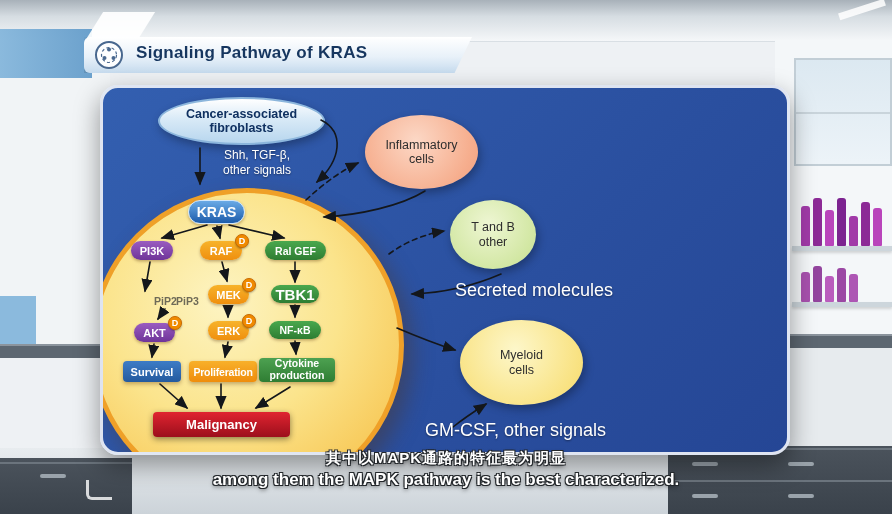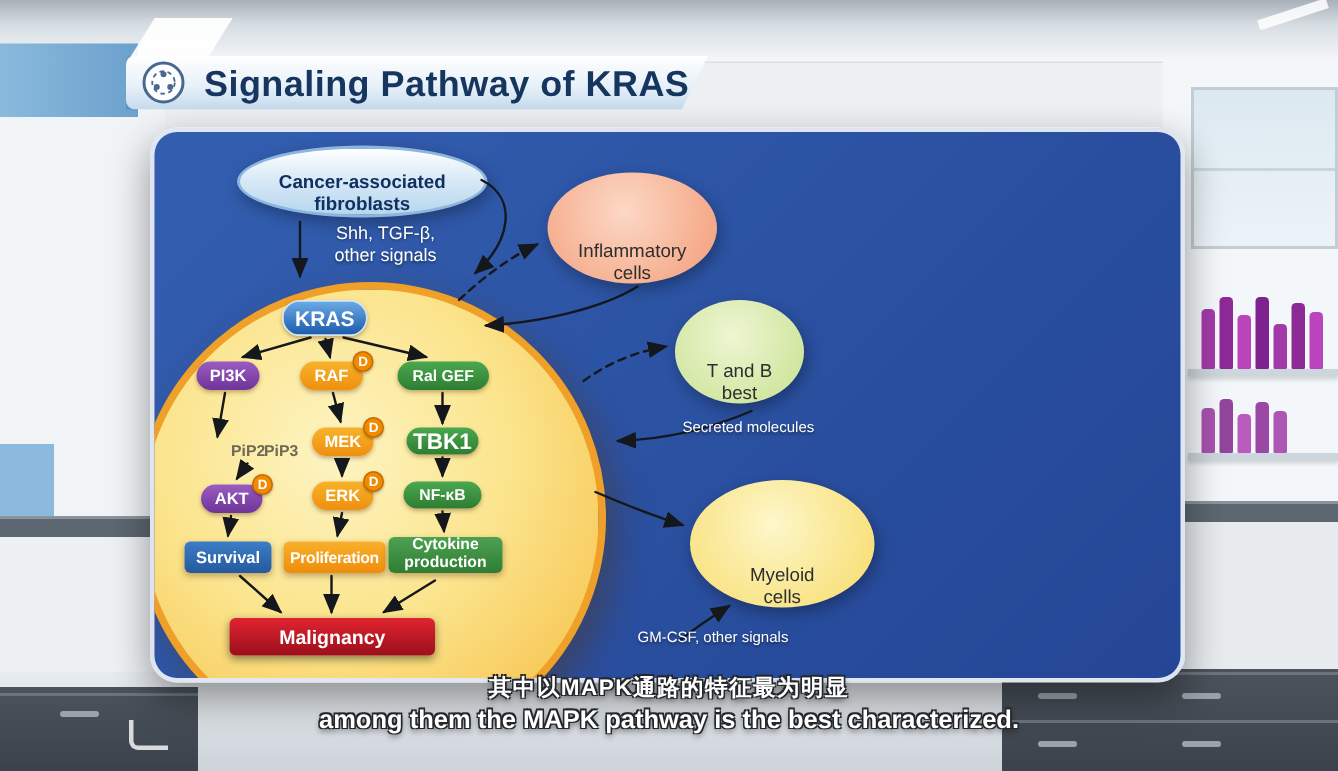--- a/index.html
+++ b/index.html
@@ -45,50 +45,50 @@
 
   
   .banner-tail{left:95px;top:12px;width:52px;height:26px;background:#fff;opacity:.92;
     transform:skewX(-32deg);}
   .banner{position:absolute;left:84px;top:37px;width:388px;height:36px;
     background:linear-gradient(180deg,#ffffff 0%,#e8f1f9 55%,#c6dbee 100%);
     clip-path:polygon(0 0,100% 0,95.5% 100%,0 100%);
     border-radius:6px 0 0 6px;box-shadow:0 3px 8px rgba(0,0,0,.25);
     display:flex;align-items:center;}
   .banner .logo{position:absolute;left:10px;top:3px;width:30px;height:30px;}
-  .banner .title{position:absolute;left:52px;top:6px;font-size:24px;font-weight:600;
+  .banner .title{position:absolute;left:52px;top:6px;font-size:17px;font-weight:600;
     color:#16365f;letter-spacing:.3px;white-space:nowrap;}
 
   
   .panel{position:absolute;left:100px;top:85px;width:690px;height:370px;
     background:linear-gradient(135deg,#335fb0 0%,#2a4f9f 60%,#254695 100%);
     border:3px solid rgba(255,255,255,.85);border-radius:18px;overflow:hidden;
     box-shadow:0 10px 26px rgba(0,0,0,.4);}
   .panel .arrows{position:absolute;left:0;top:0;width:690px;height:370px;pointer-events:none;}
 
   .cell{position:absolute;left:-13px;top:100px;width:314px;height:314px;border-radius:50%;
     background:radial-gradient(circle at 42% 36%,#fdf4c2 0%,#fbe48c 45%,#f8cd60 74%,#f5b83e 100%);
     border:5px solid #efa028;box-shadow:8px 10px 22px rgba(90,45,0,.35);}
 
-  .ellipse{position:absolute;border-radius:50%;display:flex;align-items:flex-end;
+  .ellipse{position:absolute;border-radius:50%;display:flex;align-items:center;
     justify-content:center;text-align:center;color:#2e2e2e;font-size:12.5px;line-height:1.15;
     box-shadow:2px 4px 10px rgba(0,0,0,.3);}
   .fibro{left:55px;top:9px;width:167px;height:48px;
     background:linear-gradient(180deg,#ffffff 0%,#d9eaf7 45%,#b7d6ee 100%);
     border:2px solid #8cb6dc;color:#0f3060;font-weight:600;}
   .inflam{left:262px;top:27px;width:113px;height:74px;
     background:radial-gradient(circle at 45% 35%,#fcd8c6 0%,#f6ae8e 70%,#f09e7d 100%);}
   .tandb{left:347px;top:112px;width:86px;height:69px;
     background:radial-gradient(circle at 45% 35%,#eef6d3 0%,#d2e7a3 70%,#c4df90 100%);}
   .myeloid{left:357px;top:232px;width:123px;height:85px;
     background:radial-gradient(circle at 45% 35%,#fdf7ca 0%,#f9e385 70%,#f6d968 100%);}
 
   .ml{white-space:pre-line;text-align:center;}
 
-  .wlabel{position:absolute;color:#fff;font-size:10px;font-weight:400;
+  .wlabel{position:absolute;color:#fff;font-size:18px;font-weight:400;
     text-shadow:0 1px 2px rgba(0,0,0,.45);}
   .shh{left:102px;top:60px;width:104px;text-align:center;font-size:12px;line-height:1.25;}
 
   .pill{position:absolute;display:flex;align-items:center;justify-content:center;
     color:#fff;font-weight:bold;font-size:11px;border-radius:10px;
     box-shadow:0 1.5px 3px rgba(80,40,0,.35);}
   .kras{left:85px;top:112px;width:57px;height:24px;font-size:14px;border-radius:12px;
     background:linear-gradient(180deg,#6aaae6,#1d5cab);border:1.5px solid #d4e7f9;}
   .purple{background:linear-gradient(180deg,#9a5cc0,#6f3499);}
   .orangep{background:linear-gradient(180deg,#f7b32b,#ef8f0e);}
@@ -207,21 +207,21 @@
     <div class="ellipse fibro">
       <span class="ml">Cancer-associated
 fibroblasts</span>
     </div>
     <div class="ellipse inflam">
       <span class="ml">Inflammatory
 cells</span>
     </div>
     <div class="ellipse tandb">
       <span class="ml">T and B
-best</span>
+other</span>
     </div>
     <div class="ellipse myeloid">
       <span class="ml">Myeloid
 cells</span>
     </div>
 
     <svg class="arrows" viewBox="0 0 690 370">
       <defs>
         <marker id="ah" markerWidth="9" markerHeight="7" refX="7.5" refY="3.5" orient="auto">
           <path d="M0,0 L8.5,3.5 L0,7 Z" fill="#14171b"></path>

